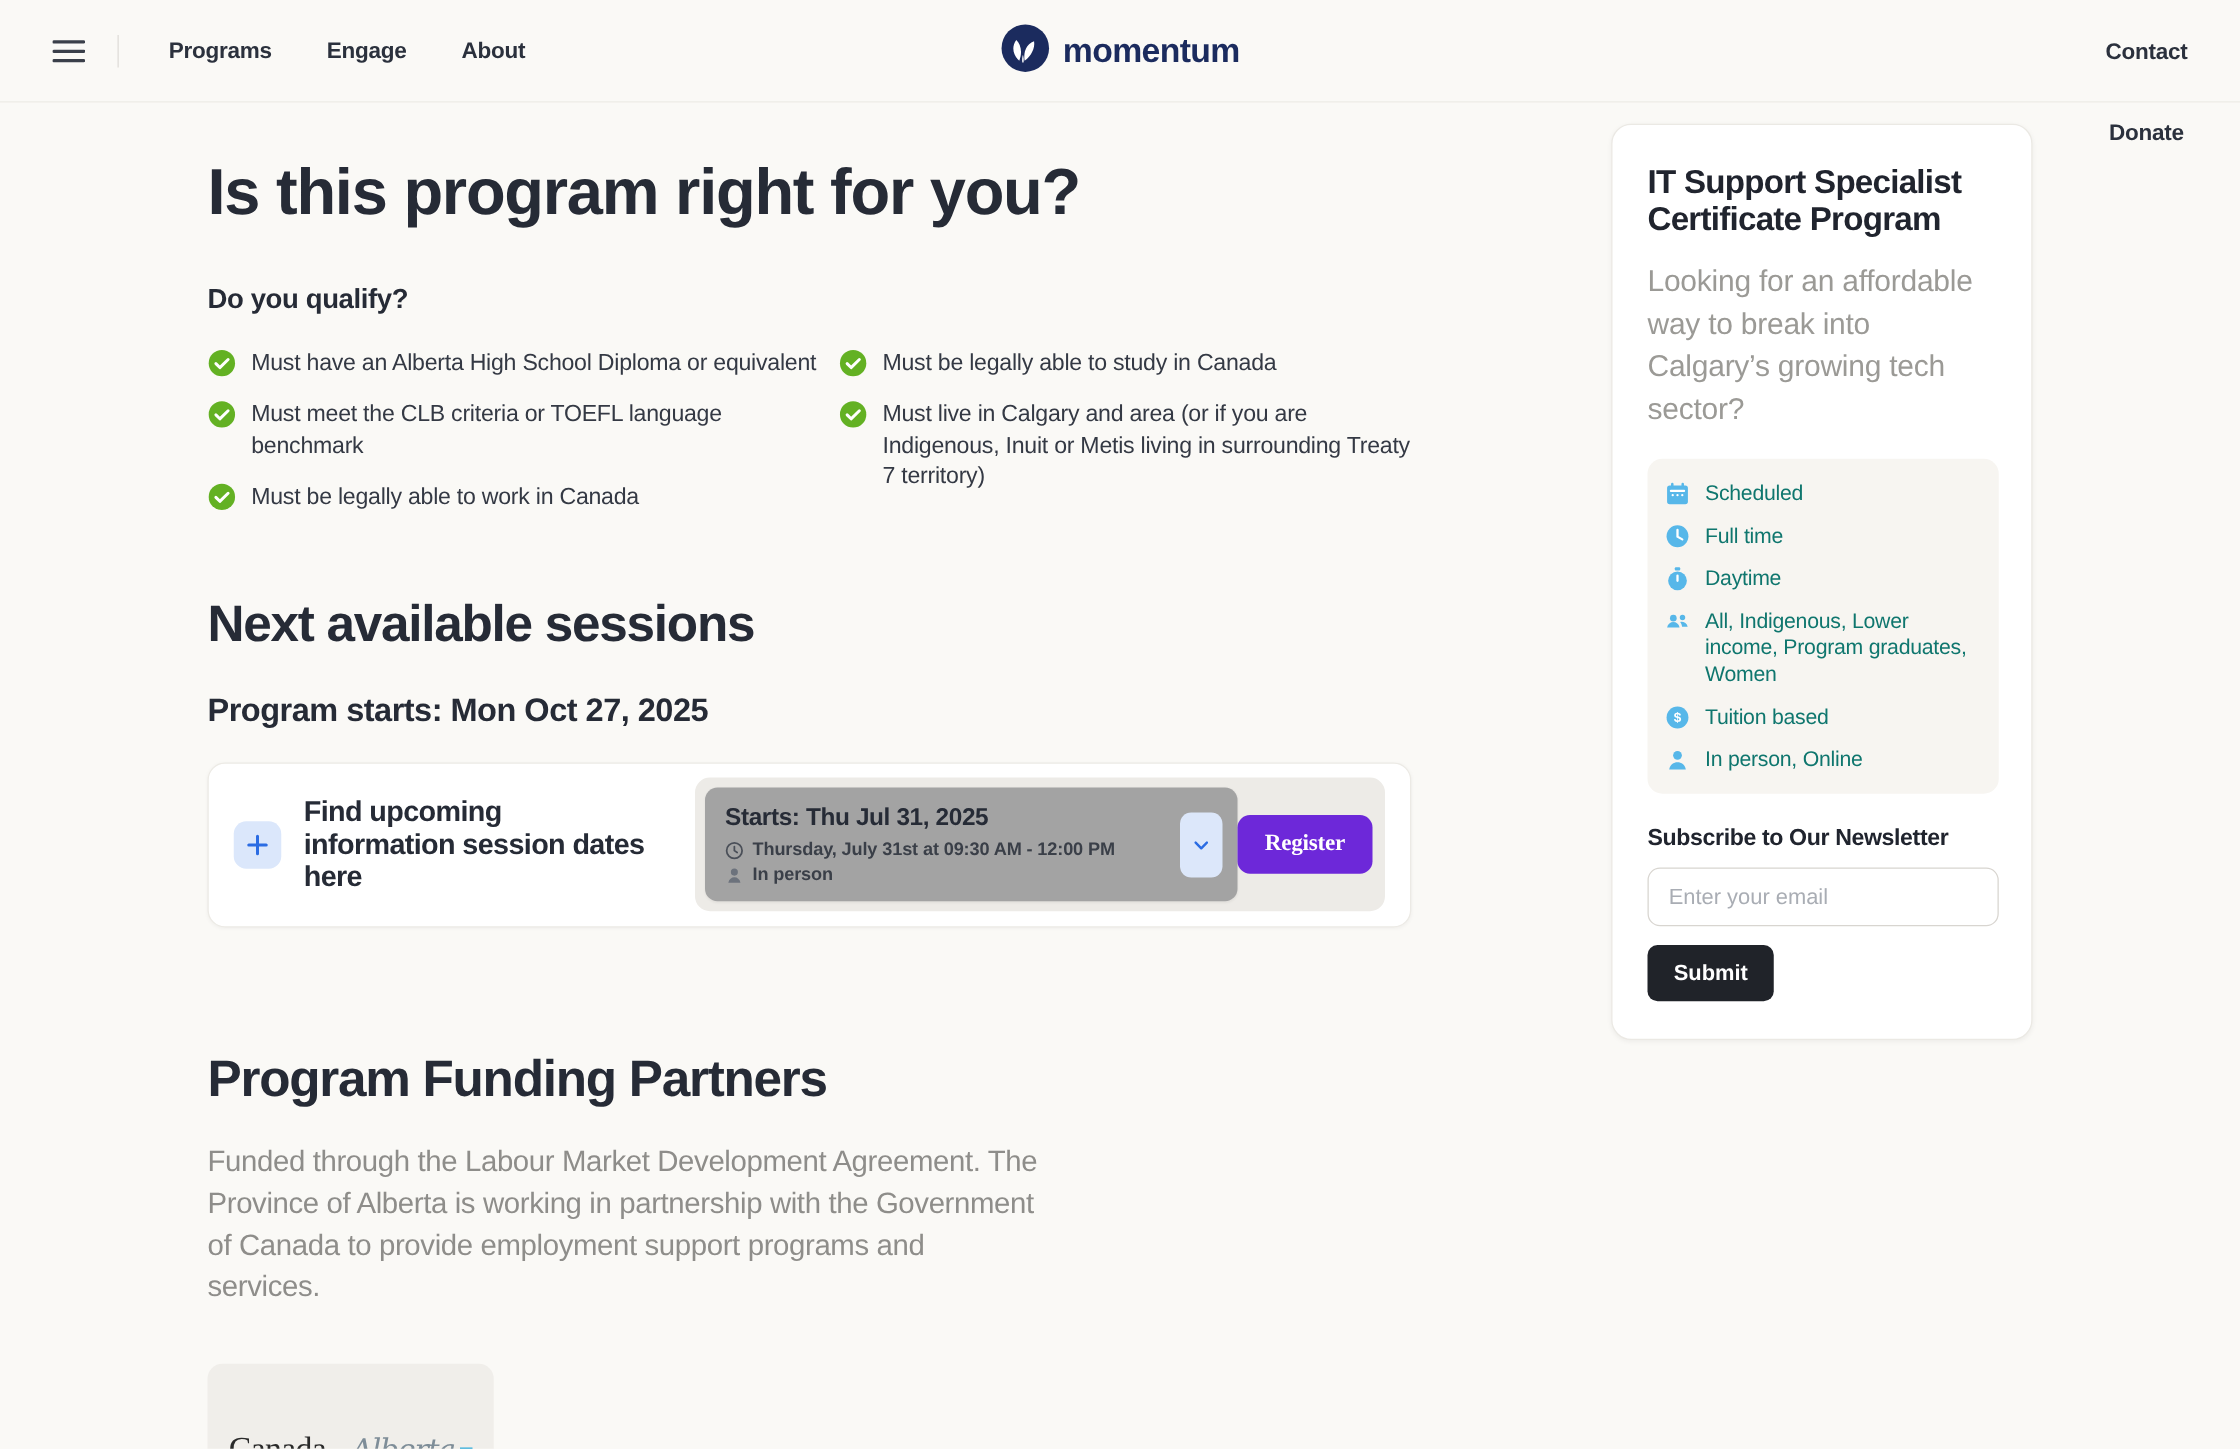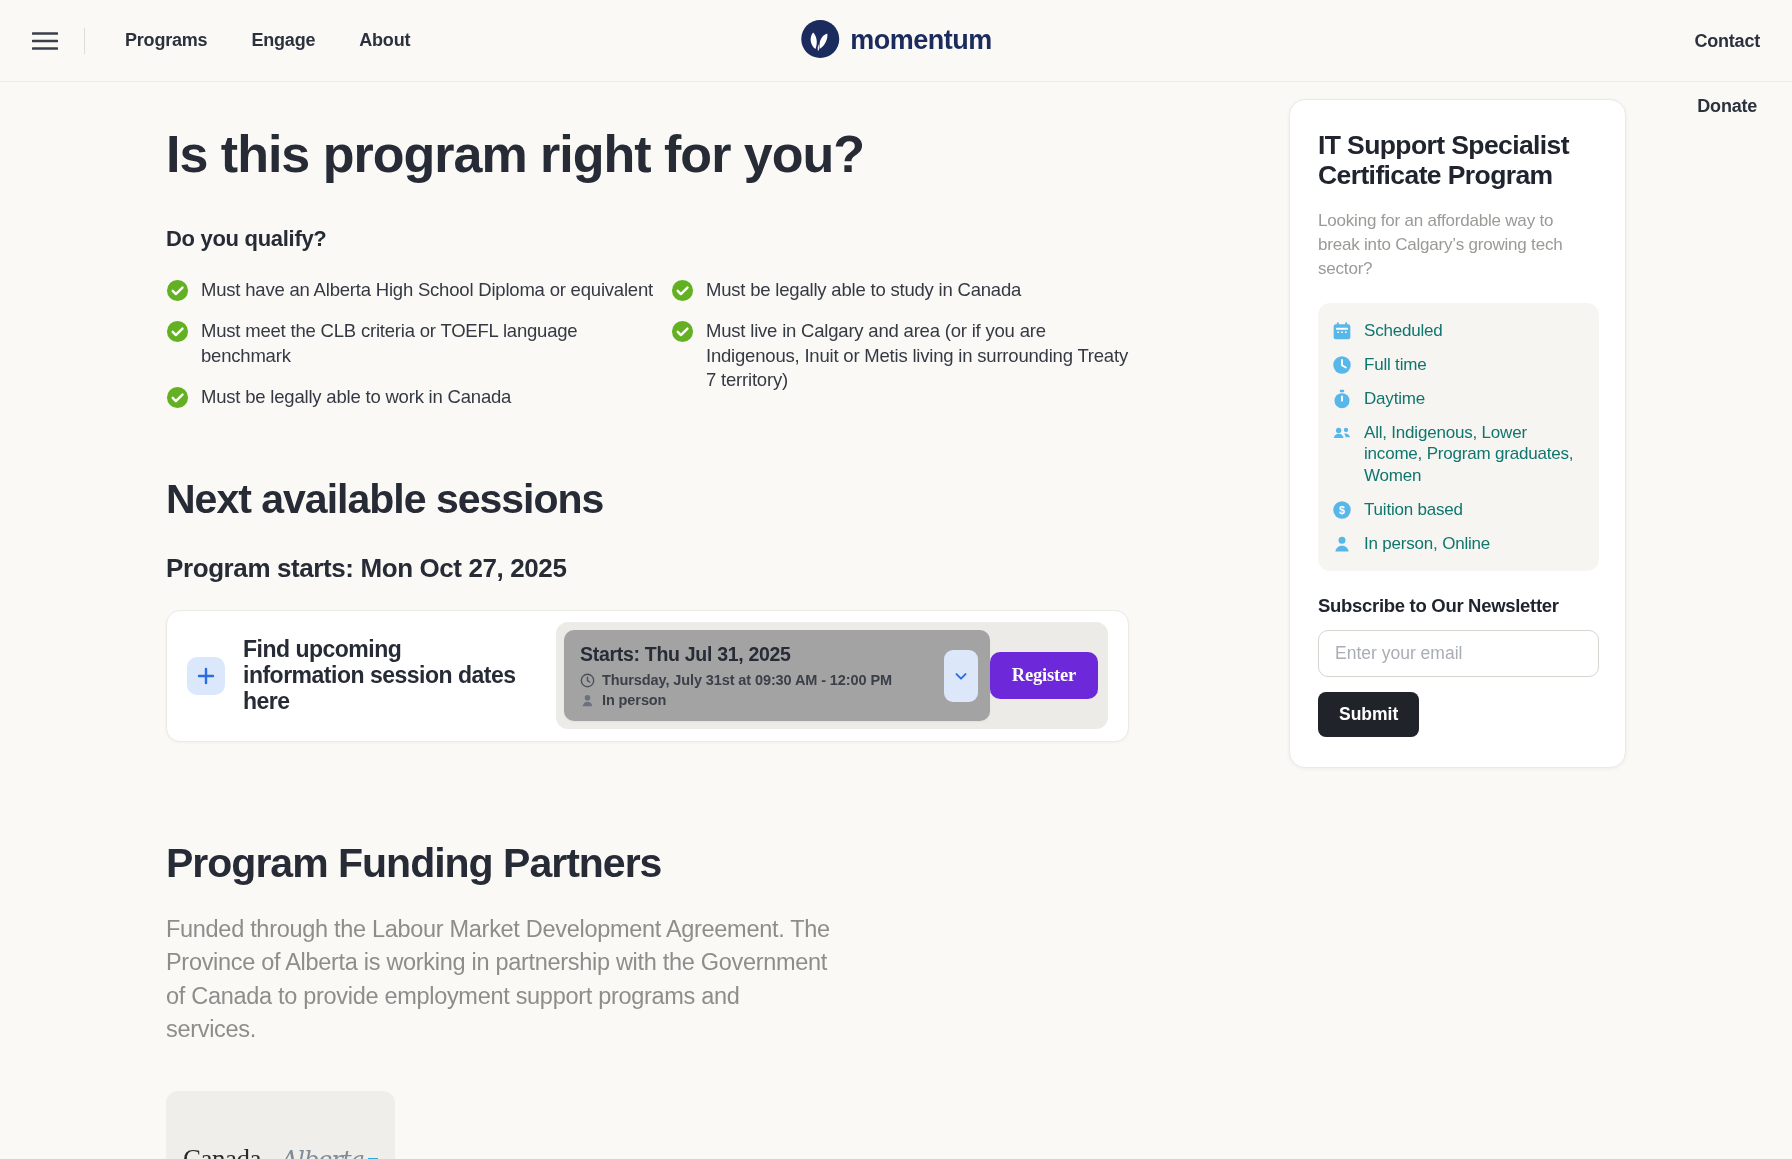--- a/index.html
+++ b/index.html
@@ -7,21 +7,21 @@
   body {
     background:#faf9f6;
     font-family:"Liberation Sans", sans-serif;
     color:#272c37;
     position:relative;
   }
 
   
   header {
     height:82px; display:flex; align-items:center;
-    padding:0 32px; border-bottom:1px solid #edebe6;
+    padding:0 42px; border-bottom:1px solid #edebe6;
     position:relative; background:#faf9f6;
   }
   .nav-left { display:flex; align-items:center; gap:26px; }
   .hamburger { cursor:pointer; display:flex; align-items:center; }
   .nav-divider { width:1px; height:26px; background:#dedcd7; }
   .nav-links { display:flex; align-items:center; gap:44px; margin-left:14px; }
   .nav-link { font-size:18px; font-weight:700; color:#2b313d; cursor:pointer; letter-spacing:-0.2px; }
   .brand { position:absolute; left:50%; top:50%; transform:translate(-50%,-50%);
            display:flex; align-items:center; gap:10px; cursor:pointer; }
   .brand-word { font-size:27px; font-weight:700; color:#1b2b5e; letter-spacing:-0.5px; }
@@ -76,21 +76,21 @@
   .alberta-square { width:10px; height:10px; background:#2caada; display:inline-block; margin-top:6px; }
 
   
   .sidebar {
     position:absolute; left:1289px; top:99px; width:337px;
     background:#fff; border:1px solid #ebe9e4; border-radius:16px;
     box-shadow:0 1px 4px rgba(0,0,0,.05); padding:30px 26px 30px 28px;
   }
   .sidebar-title { font-size:26.5px; font-weight:800; letter-spacing:-0.6px;
                    line-height:1.15; color:#20242e; }
-  .sidebar-sub { margin-top:18px; font-size:17px; line-height:1.42; color:#9b9a96; letter-spacing:-0.2px; }
+  .sidebar-sub { margin-top:18px; font-size:24px; line-height:1.42; color:#9b9a96; letter-spacing:-0.2px; }
   .details-panel { margin-top:22px; background:#f7f5f1; border-radius:12px; padding:17px 14px; }
   .detail-row { display:flex; gap:12px; align-items:flex-start; font-size:17px; font-weight:500;
                 color:#0f766e; line-height:1.28; letter-spacing:-0.2px; }
   .detail-row + .detail-row { margin-top:12px; }
   .detail-row svg { flex:0 0 auto; margin-top:1px; }
   .newsletter-h { margin-top:24px; font-size:18.5px; font-weight:800; letter-spacing:-0.3px; color:#20242e; }
   .email-input { margin-top:13px; width:100%; height:47px; border:1.5px solid #d8d5d0; border-radius:10px;
                  background:#fff; padding:16px 16px; font-family:inherit; font-size:17.5px; color:#30343c; }
   .email-input::placeholder { color:#a9adb4; }
   .submit-btn { margin-top:15px; background:#202329; color:#fff; border:none; font-family:inherit;

